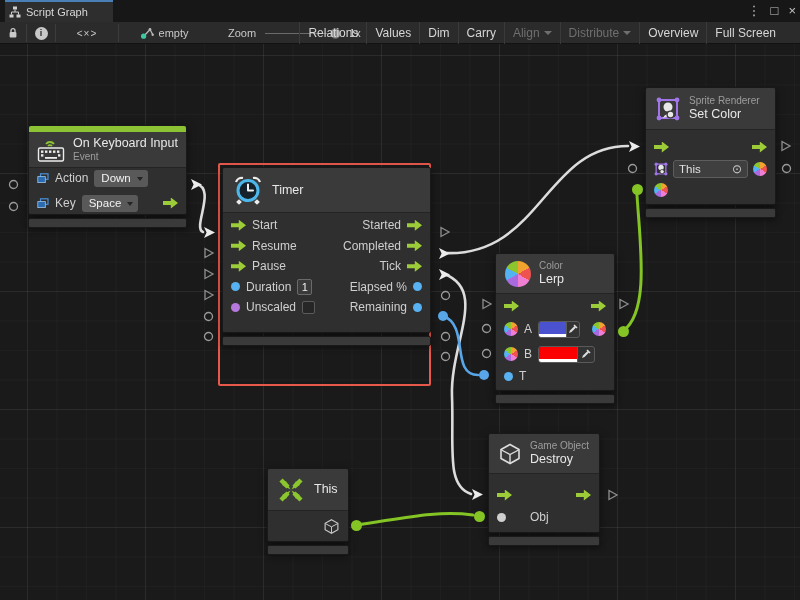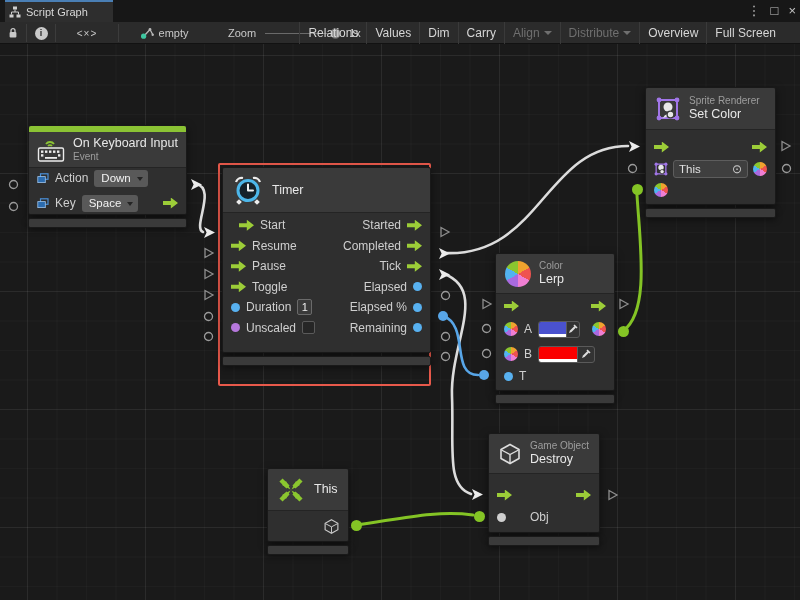--- a/index.html
+++ b/index.html
@@ -236,47 +236,40 @@
           <path d="M4,8 a6,6 0 0 1 7,-4" stroke="#ededed" stroke-width="2.2" fill="none"></path>
           <path d="M28,8 a6,6 0 0 0 -7,-4" stroke="#ededed" stroke-width="2.2" fill="none"></path>
           <circle cx="16" cy="16.5" r="10" fill="#15222b" stroke="#4db7ea" stroke-width="3"></circle>
           <path d="M16,16.5 V10.5 M16,16.5 H21" stroke="#f2f2f2" stroke-width="2" stroke-linecap="round"></path>
           <rect x="5" y="26" width="4" height="4" fill="#ededed" transform="rotate(45 7 28)"></rect>
           <rect x="23" y="26" width="4" height="4" fill="#ededed" transform="rotate(-45 25 28)"></rect>
         </svg>
         <div class="ntitle">Timer</div>
       </div>
       <div style="padding:2px 0 14px 0;">
-        <div class="row" style="height:20.5px;margin-left:8px;">
+        <div class="row" style="height:20.5px;">
           <span class="fa"></span>
           <span class="plabel">Start</span>
           <span class="spacer"></span>
           <span class="plabel">Started</span>
           <span class="fa"></span>
         </div>
         <div class="row" style="height:20.5px;">
           <span class="fa"></span>
           <span class="plabel">Resume</span>
           <span class="spacer"></span>
           <span class="plabel">Completed</span>
           <span class="fa"></span>
         </div>
         <div class="row" style="height:20.5px;">
           <span class="fa"></span>
           <span class="plabel">Pause</span>
           <span class="spacer"></span>
           <span class="plabel">Tick</span>
           <span class="fa"></span>
-        </div>
-        <div class="row" style="height:20.5px;">
-          <span class="fa"></span>
-          <span class="plabel">Toggle</span>
-          <span class="spacer"></span>
-          <span class="plabel">Elapsed</span>
-          <span class="dot b"></span>
         </div>
         <div class="row" style="height:20.5px;">
           <span class="dot b"></span>
           <span class="plabel">Duration</span>
           <span class="valbox">1</span>
           <span class="spacer"></span>
           <span class="plabel">Elapsed %</span>
           <span class="dot b"></span>
         </div>
         <div class="row" style="height:20.5px;">

